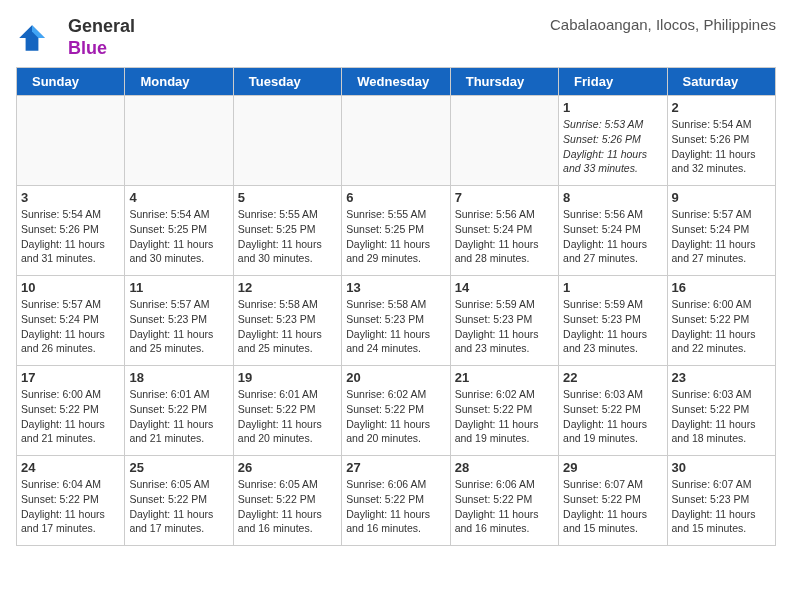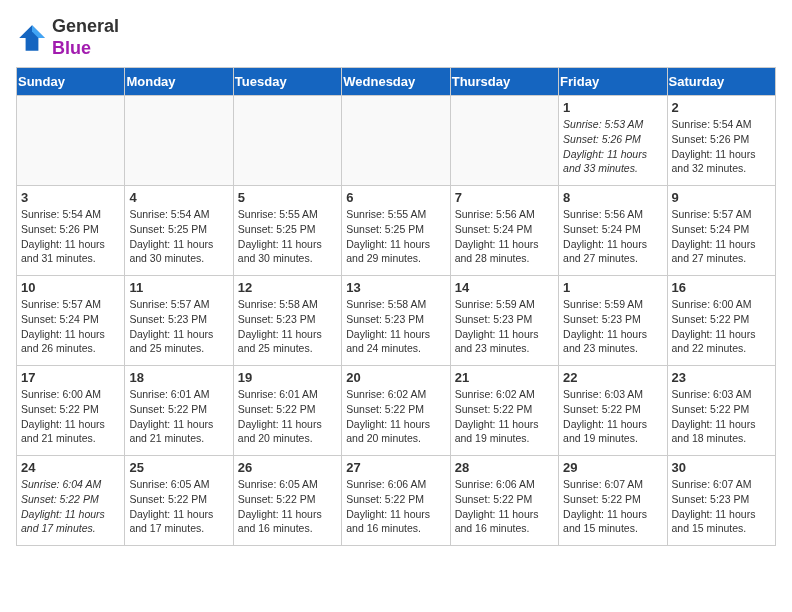--- a/index.html
+++ b/index.html
@@ -12,21 +12,21 @@
     }
     .header {
       display: flex;
       align-items: flex-start;
       justify-content: space-between;
       margin-bottom: 8px;
     }
     .logo {
       display: flex;
       align-items: center;
-      gap: 4px;
+      gap: 20px;
     }
     .logo-text {
       font-size: 18px;
       font-weight: bold;
       line-height: 1.2;
     }
     .logo-general { color: #333; }
     .logo-blue { color: #a21caf; }
     .logo-icon {
       width: 32px;
@@ -48,21 +48,21 @@
     .calendar {
       width: 100%;
       border-collapse: collapse;
       table-layout: fixed;
     }
     .calendar th {
       background: #1565c0;
       color: #fff;
       font-size: 13px;
       font-weight: bold;
-      padding: 6px 1px;
+      padding: 6px 15px;
       text-align: left;
       border: 1px solid #ccc;
     }
     .calendar td {
       border: 1px solid #ccc;
       vertical-align: top;
       padding: 4px 4px;
       height: 90px;
       font-size: 11px;
       color: #333;
@@ -91,20 +91,21 @@
     <svg class="logo-icon" viewBox="0 0 40 40" xmlns="http://www.w3.org/2000/svg">
       <polygon points="20,4 36,20 28,20 28,36 12,36 12,20 4,20" fill="#1565c0"></polygon>
       <polygon points="20,4 36,20 28,20 20,12" fill="#42a5f5"></polygon>
     </svg>
     <div class="logo-text">
       <div class="logo-general">General</div>
       <div class="logo-blue">Blue</div>
     </div>
   </div>
   <div class="title-block">
+    <div class="location">Cabalaoangan, Ilocos, Philippines</div>
   </div>
 </div>
 
 <table class="calendar">
   <thead>
     <tr>
     <th>Sunday</th>
         <th>Monday</th>
         <th>Tuesday</th>
         <th>Wednesday</th>
@@ -284,21 +285,21 @@
           <span class="day-number">23</span>
           <div class="day-info" style="white-space: pre-line;">Sunrise: 6:03 AM
 Sunset: 5:22 PM
 Daylight: 11 hours
 and 18 minutes.</div>
         </td>
       </tr>
       <tr>
         <td>
           <span class="day-number">24</span>
-          <div class="day-info" style="white-space: pre-line; font-style: italic;">Sunrise: 6:04 AM
+          <div class="day-info" style="white-space: pre-line;">Sunrise: 6:04 AM
 Sunset: 5:22 PM
 Daylight: 11 hours
 and 17 minutes.</div>
         </td>
         <td>
           <span class="day-number">25</span>
           <div class="day-info" style="white-space: pre-line;">Sunrise: 6:05 AM
 Sunset: 5:22 PM
 Daylight: 11 hours
 and 17 minutes.</div>

